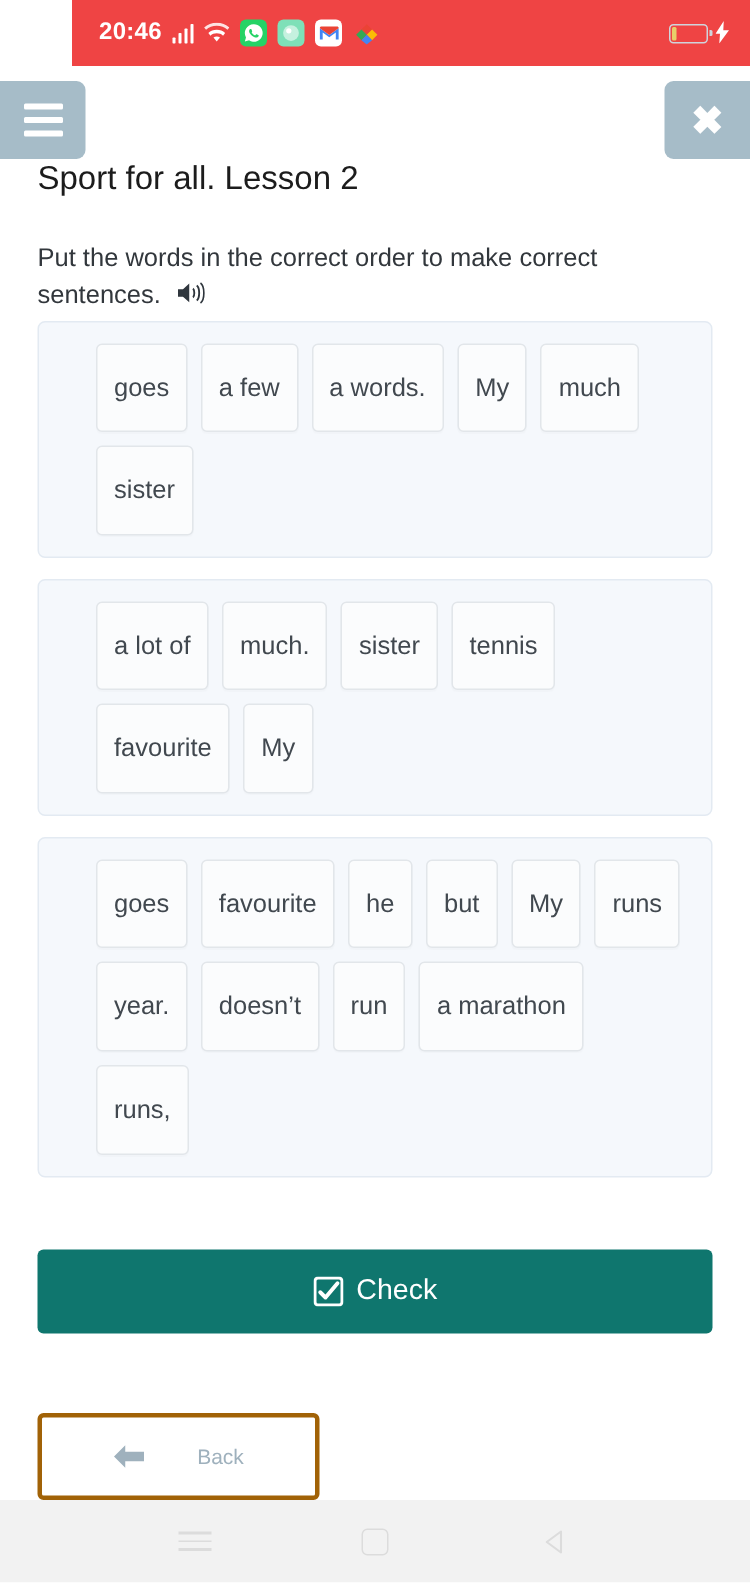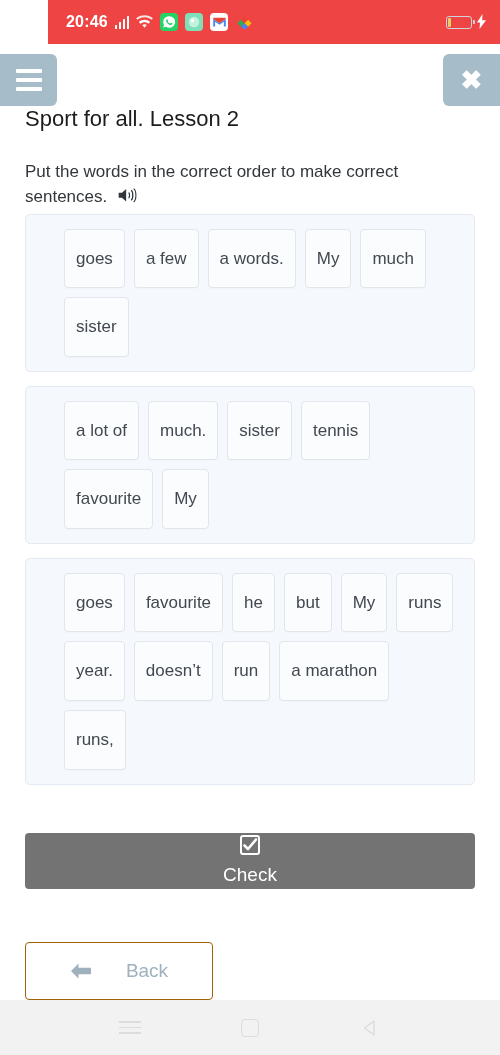--- a/index.html
+++ b/index.html
@@ -230,44 +230,43 @@
 
   
   .check-btn {
     display: flex;
     align-items: center;
     justify-content: center;
     gap: 9px;
     width: 100%;
     height: 56px;
     margin-top: 48px;
-    background: #737373;
+    background: #0f766e;
     border: none;
     border-radius: 4px;
     color: #ffffff;
     font-size: 19px;
     font-family: "Liberation Sans", sans-serif;
     cursor: pointer;
-    flex-direction: column;
   }
   .check-icon { width: 20px; height: 20px; display:block; }
 
   .back-btn {
     display: flex;
     align-items: center;
     justify-content: center;
     gap: 34px;
     width: 188px;
     height: 58px;
     margin-top: 53px;
     background: #ffffff;
-    border: 1px solid #a16207;
+    border: 3px solid #a16207;
     border-radius: 4px;
     color: #9fb1bd;
-    font-size: 19px;
+    font-size: 14px;
     font-family: "Liberation Sans", sans-serif;
     cursor: pointer;
   }
   .back-arrow { width: 22px; height: 18px; display:block; }
 
   
   .nav-bar {
     height: 55px;
     background: #f2f2f2;
     display: flex;

